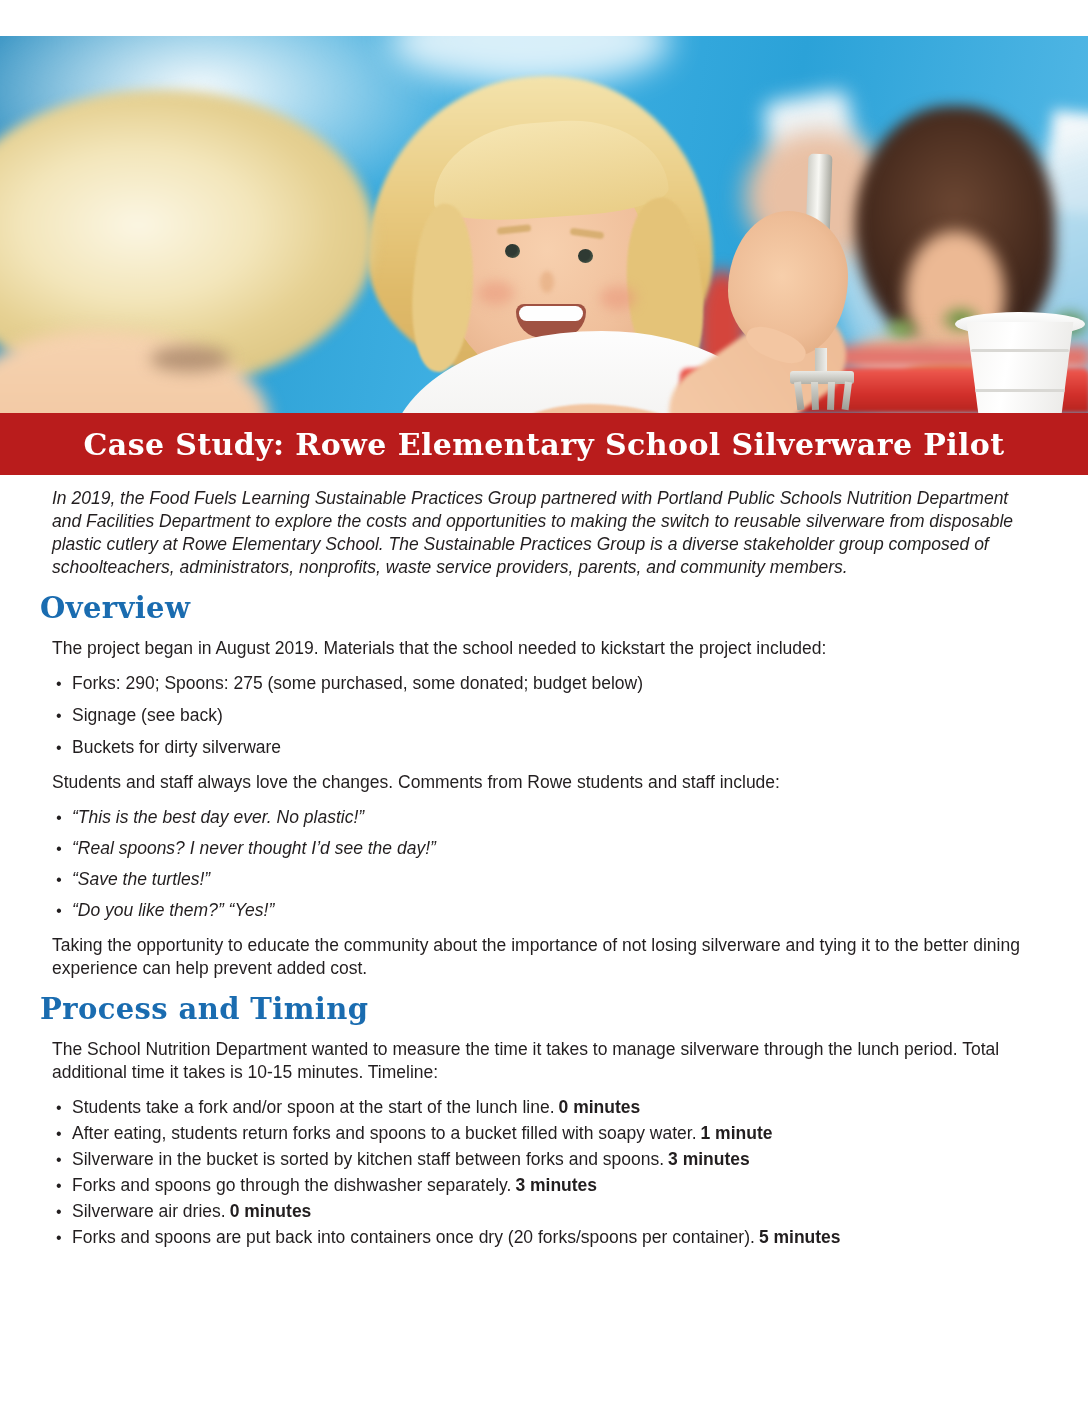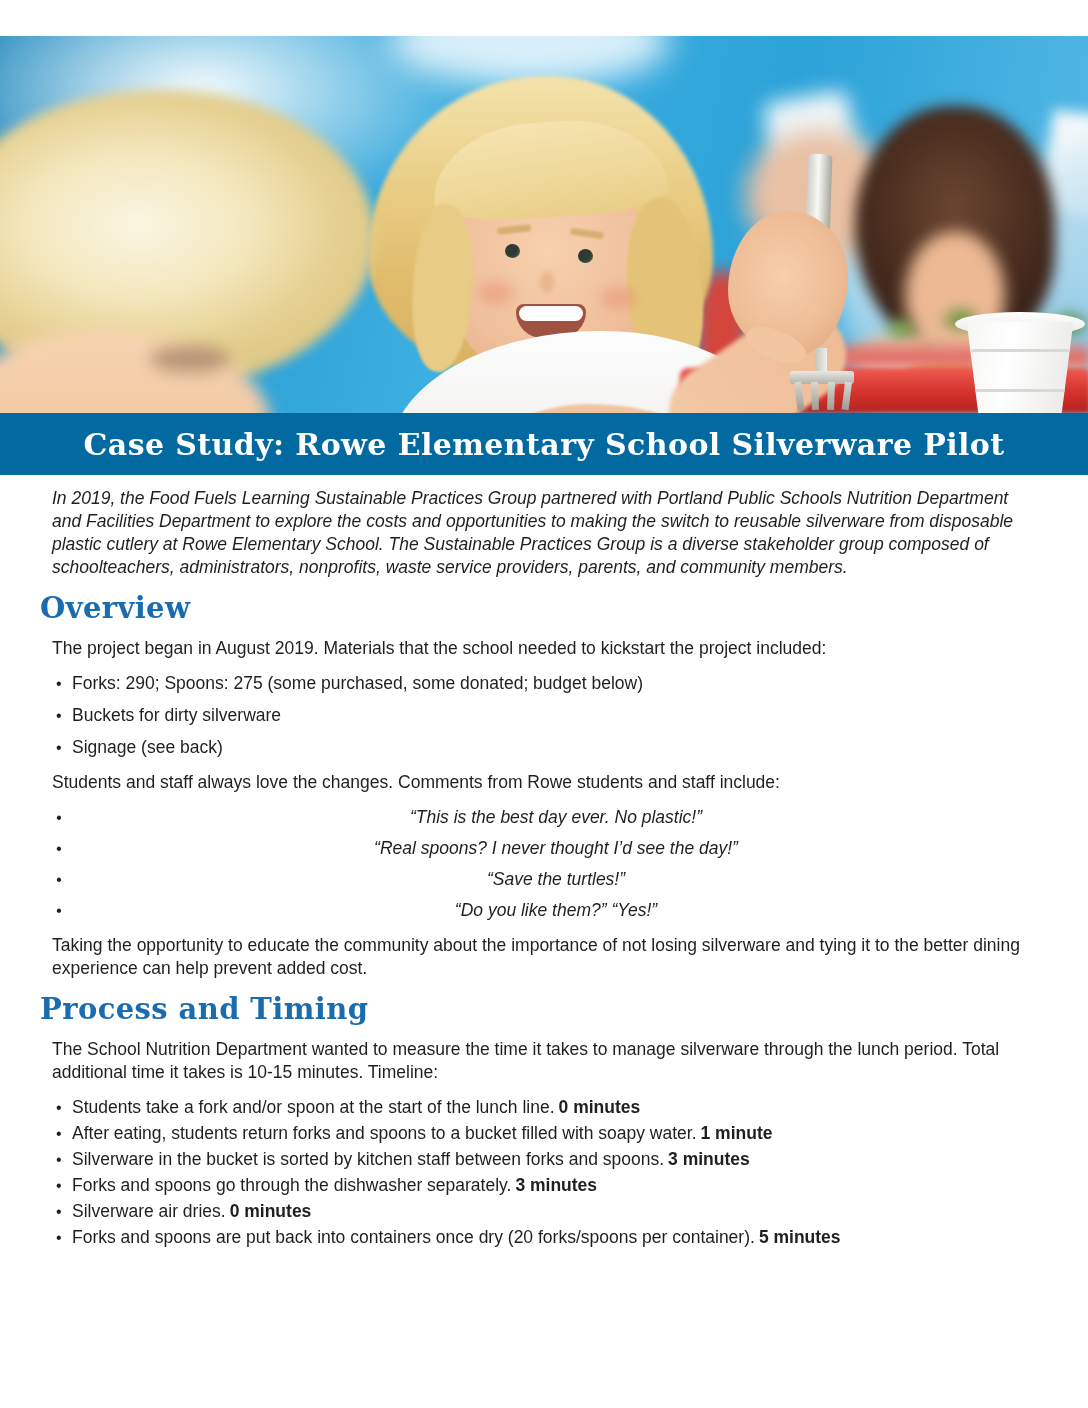--- a/index.html
+++ b/index.html
@@ -93,38 +93,38 @@
 
   .cup-rim{left:955px;top:276px;width:130px;height:24px;border-radius:50%;
            background:linear-gradient(#ffffff,#e9e9e7);}
   .cup-body{left:962px;top:286px;width:116px;height:91px;
             clip-path:polygon(4% 0,96% 0,86% 100%,14% 100%);
             background:linear-gradient(100deg,#f5f4f2,#ffffff 40%,#e7e6e3);}
   .ridge{position:absolute;left:8%;right:8%;height:3px;background:#d9d8d4;border-radius:2px;}
   .ridge1{top:30%;} .ridge2{top:74%;}
 
   
-  .banner{position:absolute;top:413px;left:0;width:1088px;height:62px;background:#0369a1;
+  .banner{position:absolute;top:413px;left:0;width:1088px;height:62px;background:#b91c1c;
           display:flex;align-items:center;justify-content:center;}
   .banner h1{margin:0;color:#ffffff;font-family:"DejaVu Serif",serif;font-weight:700;
              font-size:30px;letter-spacing:.4px;}
 
   
   .content{position:absolute;top:475px;left:40px;width:1000px;font-size:17.5px;line-height:23px;}
   .content p{margin:12px;}
   .intro{font-style:italic;margin-top:10px;}
   .lede{font-style:italic;margin-top:23px;}
   h2.sect{color:#1a6cb0;font-family:"DejaVu Serif",serif;font-weight:700;
           font-size:29px;line-height:34px;letter-spacing:.4px;margin:8px 0 8px 0;}
   .after-head{margin-top:2px;}
   ul.bl{list-style:none;margin:12px 0 10px 0;padding:0;}
   ul.bl li{position:relative;padding-left:32px;}
   ul.bl li::before{content:"•";position:absolute;left:16px;top:0;font-size:16px;}
   ul.loose li{margin-bottom:9px;}
-  ul.quotes li{font-style:italic;margin-bottom:8px;text-align:center;}
+  ul.quotes li{font-style:italic;margin-bottom:8px;}
   ul.tl{margin-top:10px;}
   ul.tl li{margin-bottom:3px;}
   .time{font-weight:bold;margin-left:4px;}
   .closing{margin-top:12px;}
   .sp2{margin-top:16px;}
 </style>
 </head>
 <body>
 
 <div class="page">
@@ -193,22 +193,22 @@
   </div>
 
   <main class="content">
 
     <p class="intro">In 2019, the Food Fuels Learning Sustainable Practices Group partnered with Portland Public Schools Nutrition Department and Facilities Department to explore the costs and opportunities to making the switch to reusable silverware from disposable plastic cutlery at Rowe Elementary School. The Sustainable Practices Group is a diverse stakeholder group composed of schoolteachers, administrators, nonprofits, waste service providers, parents, and community members.</p>
 
     <h2 class="sect">Overview</h2>
     <p class="after-head">The project began in August 2019. Materials that the school needed to kickstart the project included:</p>
     <ul class="bl loose">
       <li>Forks: 290; Spoons: 275 (some purchased, some donated; budget below)</li>
+      <li>Signage (see back)</li>
       <li>Buckets for dirty silverware</li>
-      <li>Signage (see back)</li>
     </ul>
 
     <p class="after-head">Students and staff always love the changes. Comments from Rowe students and staff include:</p>
     <ul class="bl loose quotes">
       <li>“This is the best day ever. No plastic!”</li>
       <li>“Real spoons? I never thought I’d see the day!”</li>
       <li>“Save the turtles!”</li>
       <li>“Do you like them?” “Yes!”</li>
     </ul>
     <p class="closing">Taking the opportunity to educate the community about the importance of not losing silverware and tying it to the better dining experience can help prevent added cost.</p>

